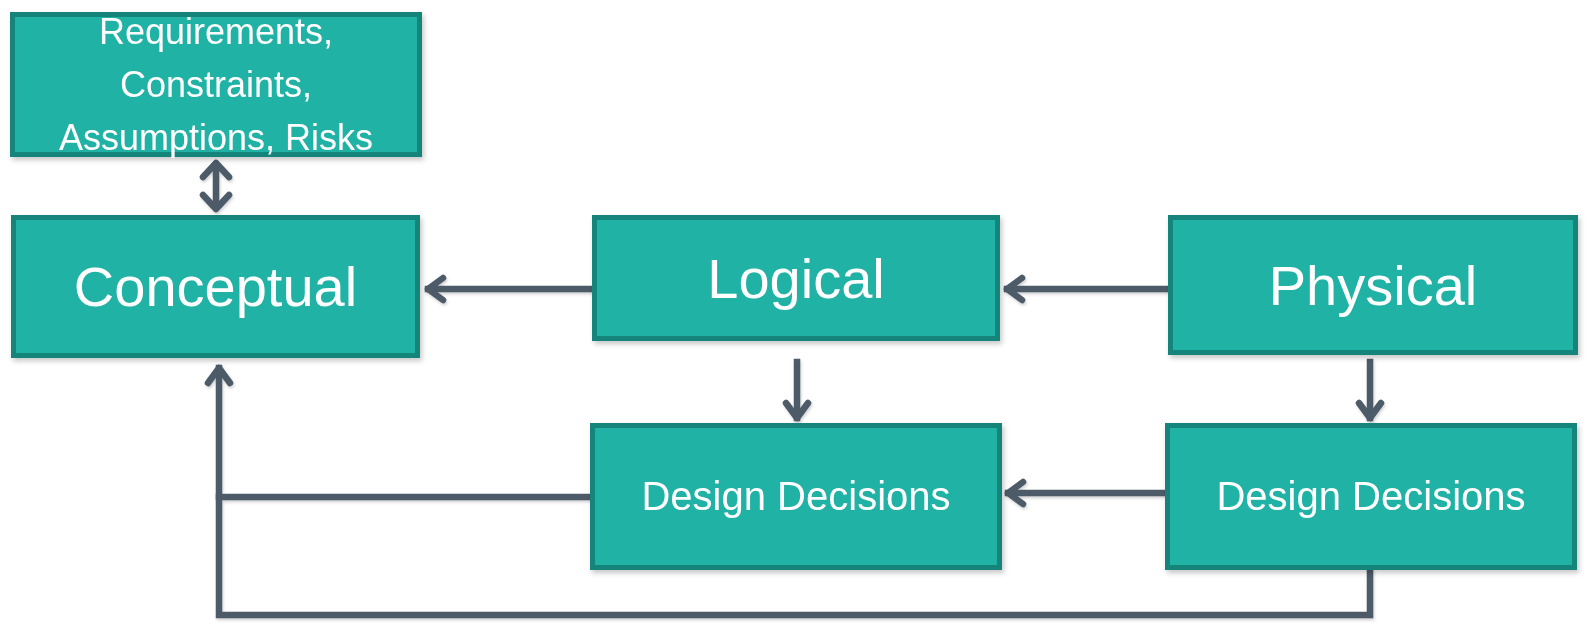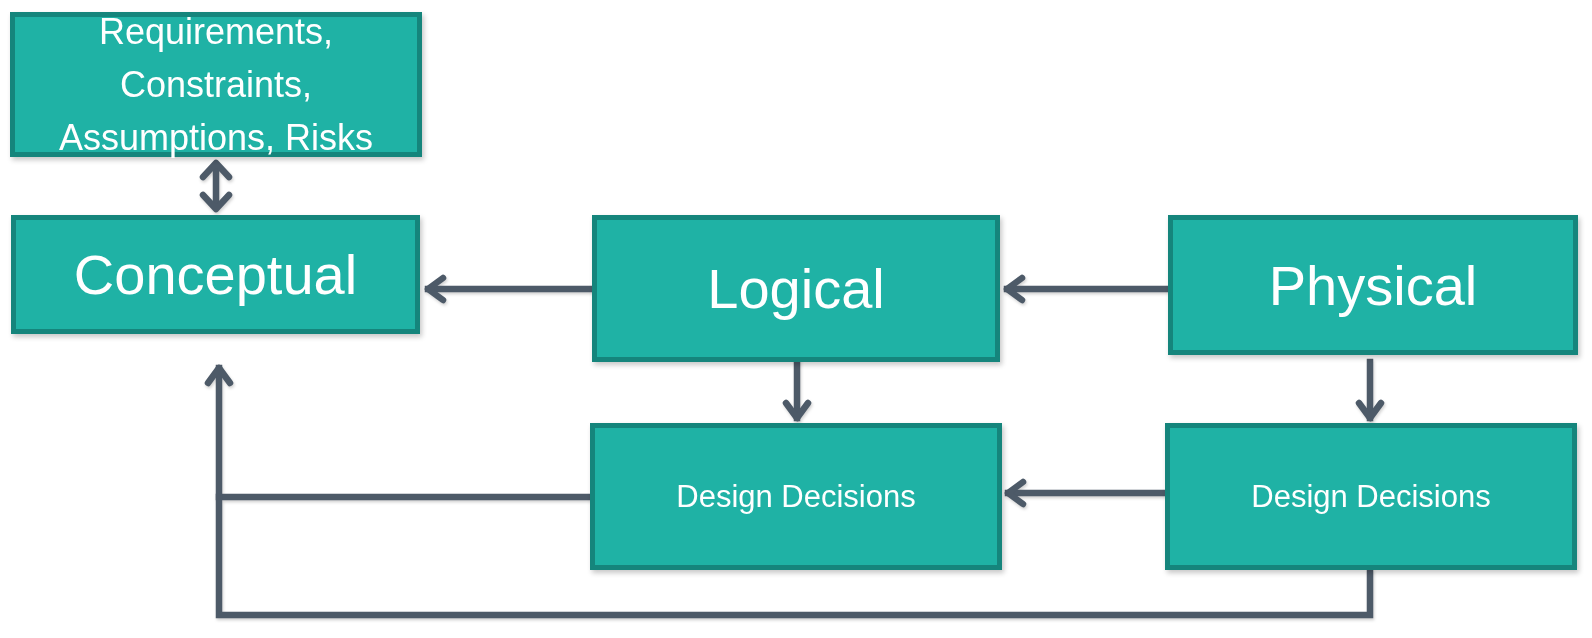--- a/index.html
+++ b/index.html
@@ -18,26 +18,26 @@
     border: 5px solid var(--box-border, #15857c);
     color: var(--text, #ffffff);
     display: flex;
     align-items: center;
     justify-content: center;
     text-align: center;
     box-shadow: 2px 3px 5px rgba(0,0,0,0.22);
   }
   .node .label { white-space: pre-line; }
   .big   { font-size: 56px; }
-  .mid   { font-size: 31px; }
+  .mid   { font-size: 40px; }
   .small { font-size: 36px; line-height: 53px; }
 
   #node-requirements { left: 10px;   top: 12px;  width: 412px; height: 145px; }
-  #node-conceptual   { left: 11px;   top: 215px; width: 409px; height: 119px; }
-  #node-logical      { left: 592px;  top: 215px; width: 408px; height: 147px; }
+  #node-conceptual   { left: 11px;   top: 215px; width: 409px; height: 143px; }
+  #node-logical      { left: 592px;  top: 215px; width: 408px; height: 126px; }
   #node-physical     { left: 1168px; top: 215px; width: 410px; height: 140px; }
   #node-dd-logical   { left: 590px;  top: 423px; width: 412px; height: 147px; }
   #node-dd-physical  { left: 1165px; top: 423px; width: 412px; height: 147px; }
 
   svg.connectors {
     position: absolute;
     left: 0; top: 0;
     pointer-events: none;
     filter: drop-shadow(1px 2px 1.5px rgba(0,0,0,0.18));
   }

